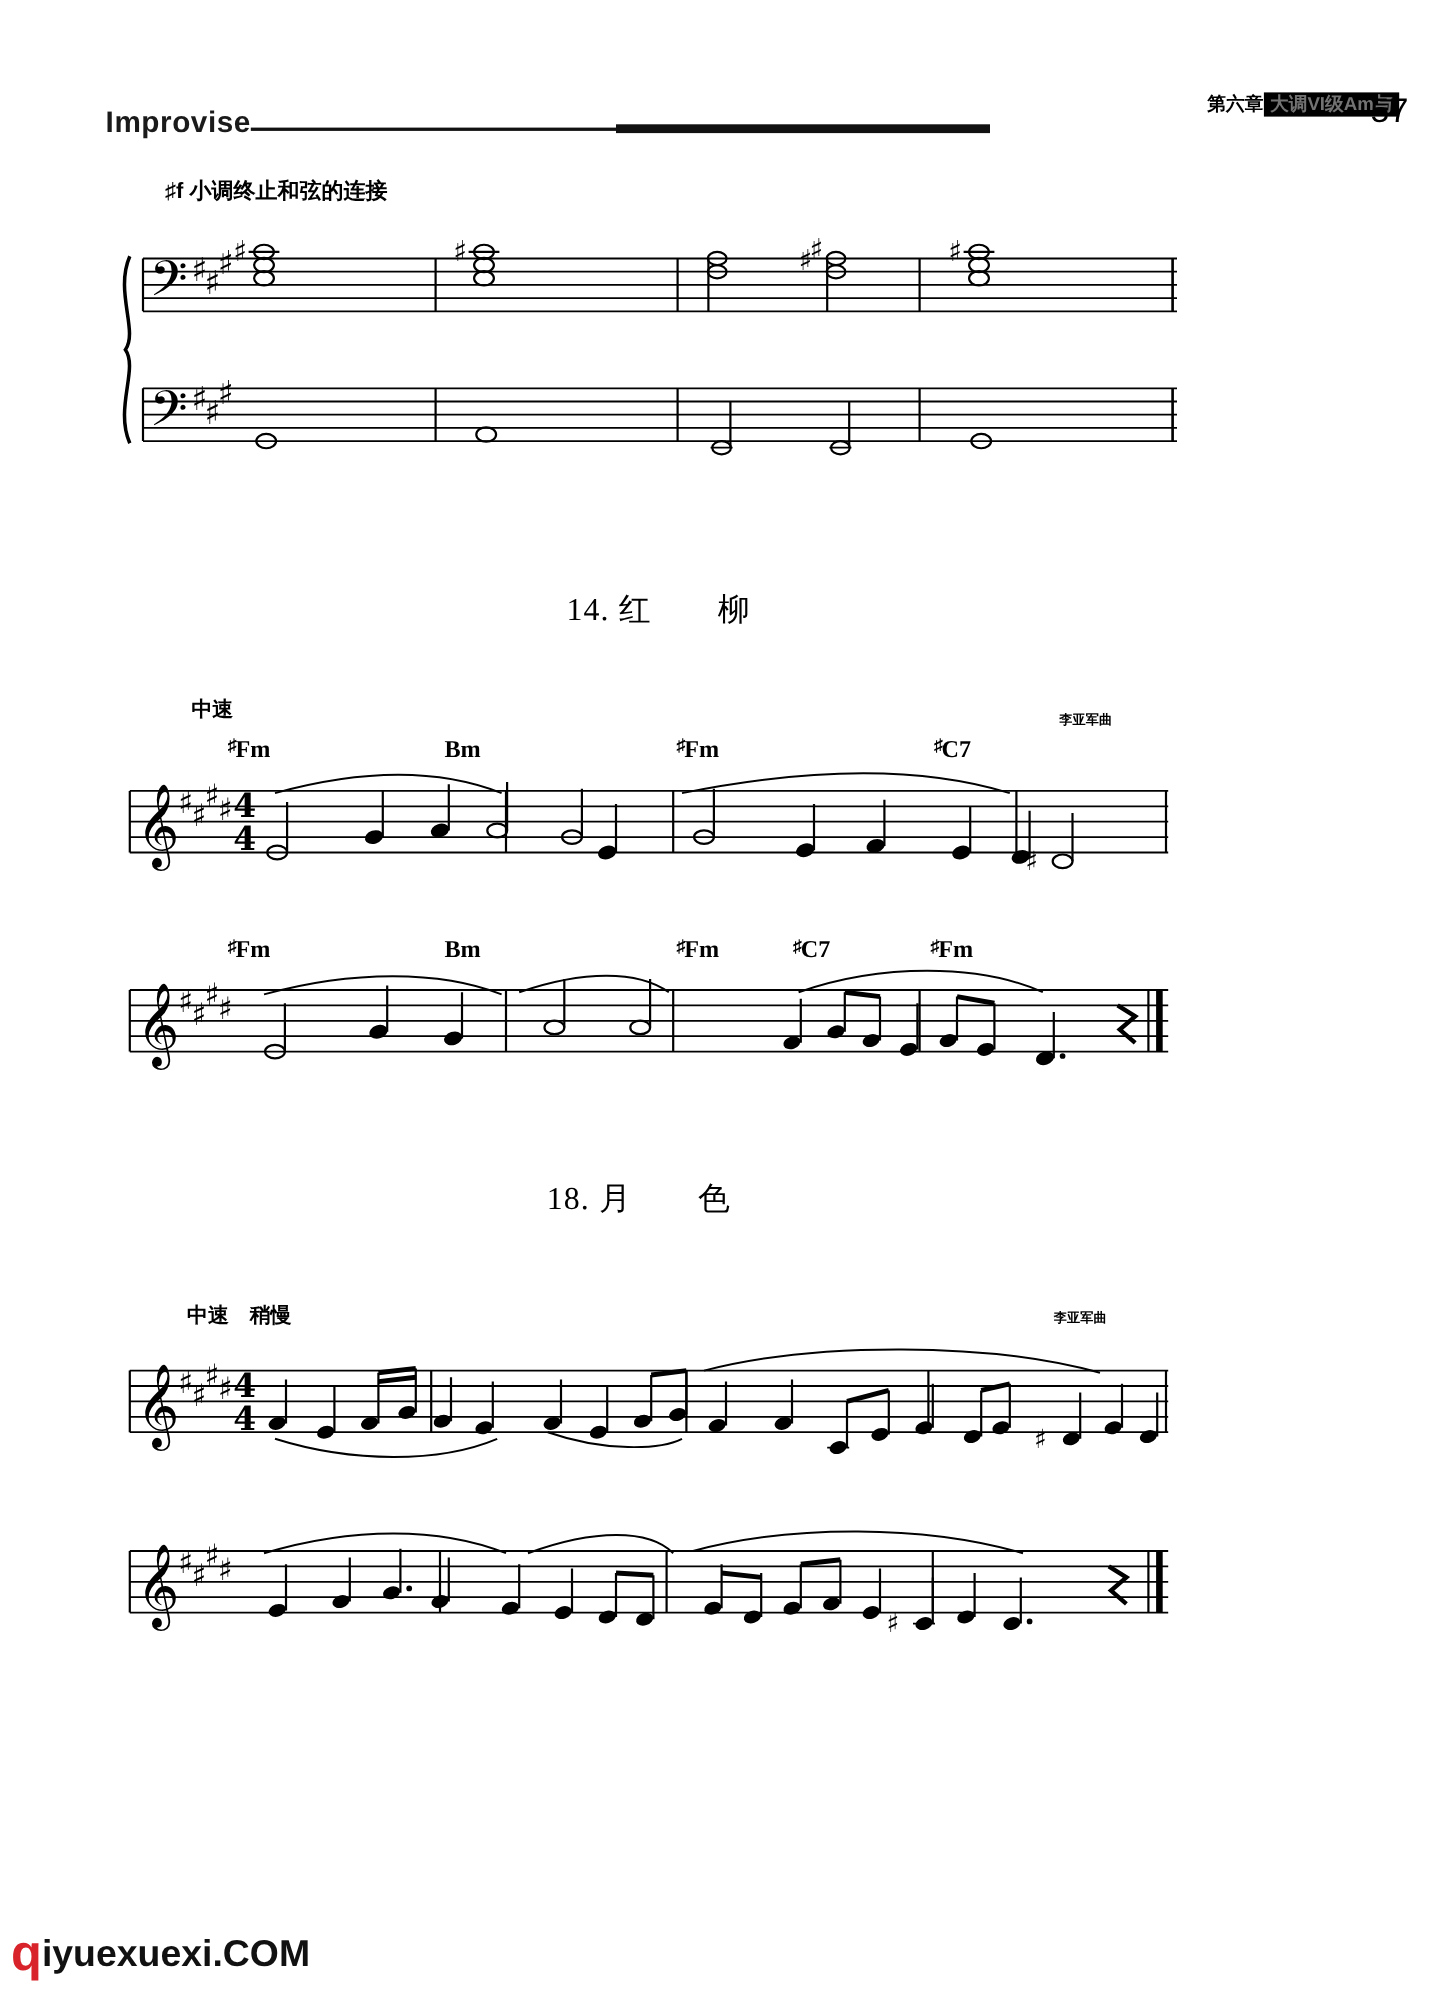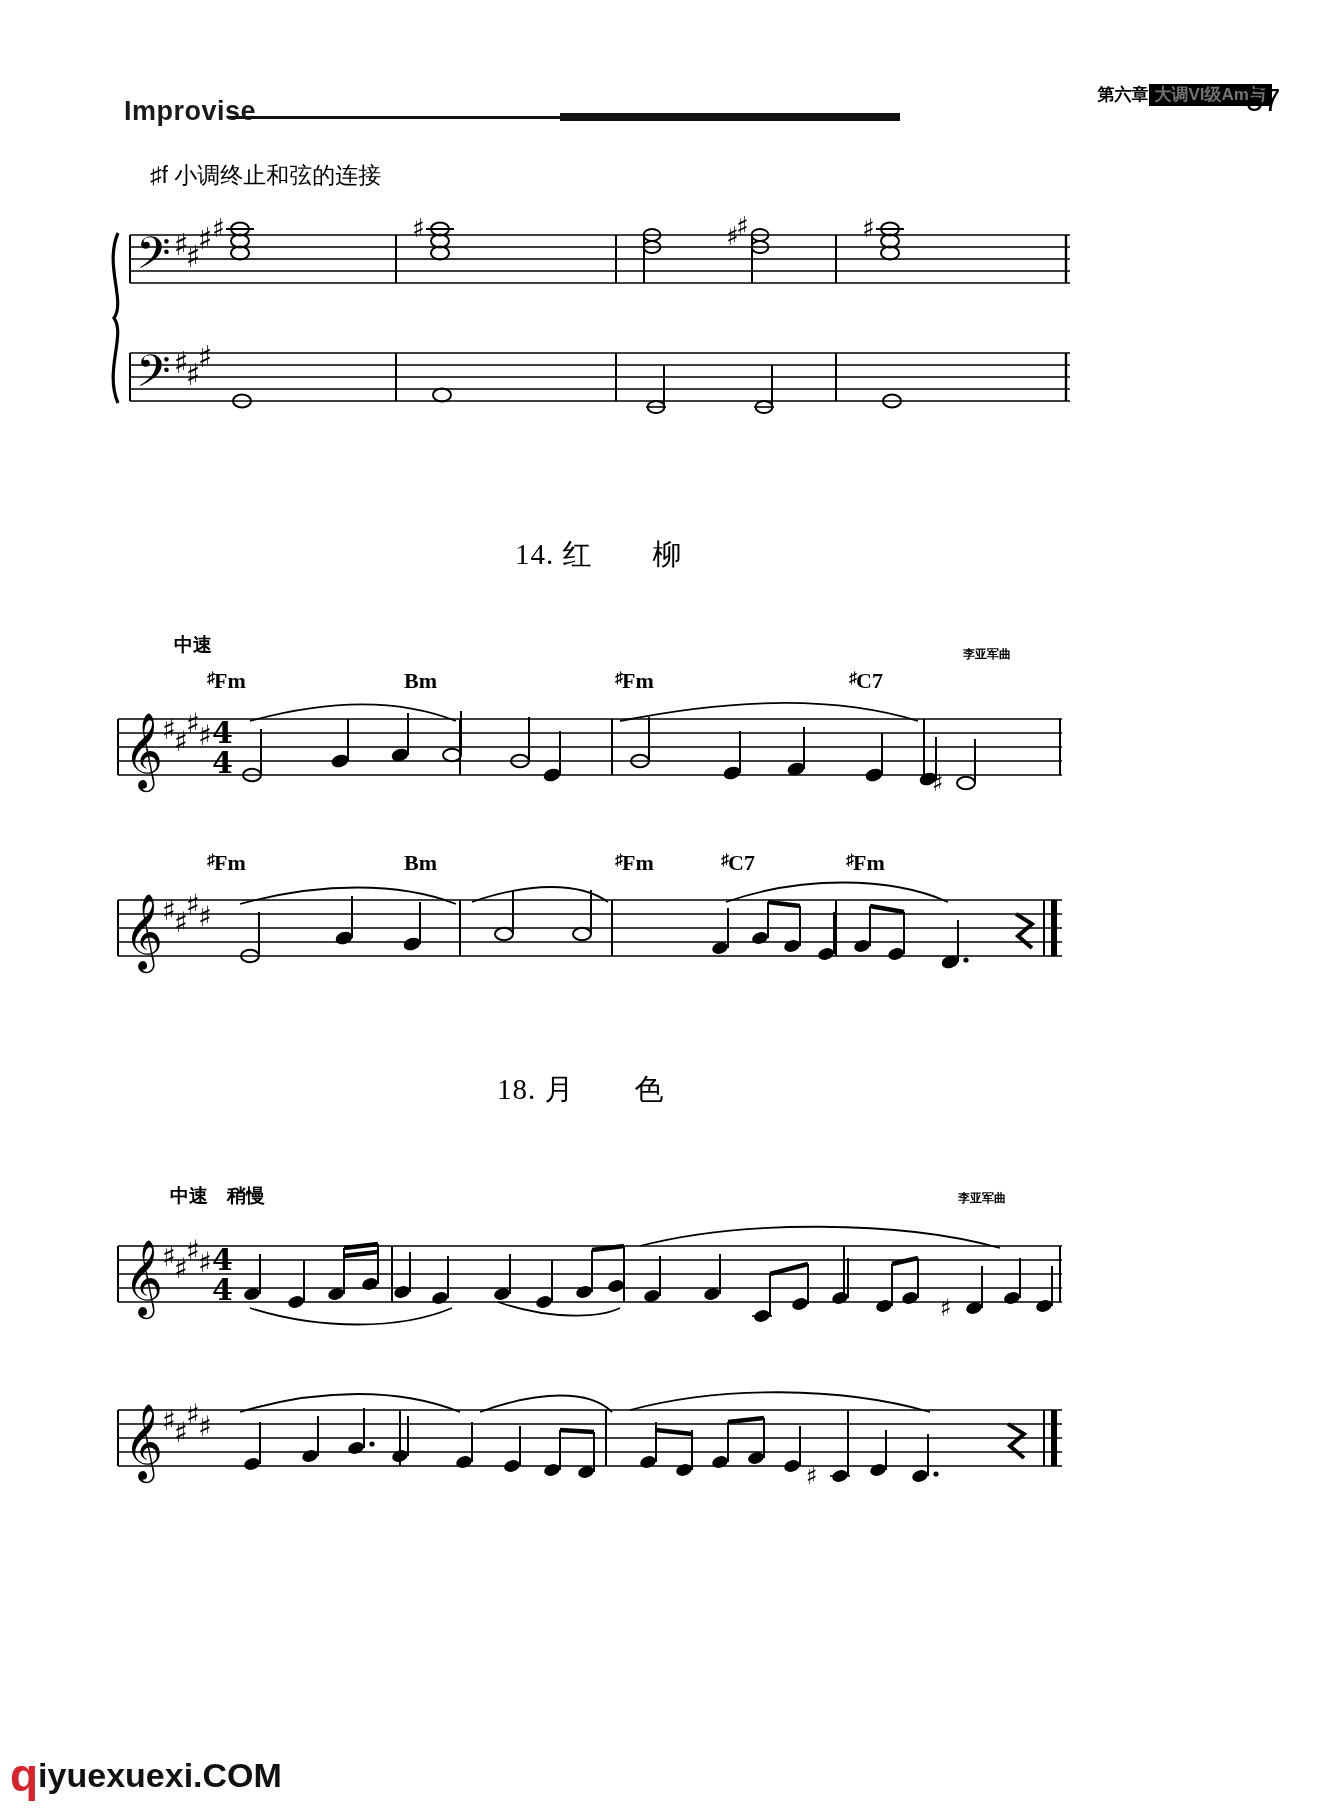--- a/index.html
+++ b/index.html
@@ -18,21 +18,21 @@
 
   
   #page-header {
     position: absolute;
     left: 0; top: 0;
     width: 1322px;
     height: 160px;
   }
   #header-title {
     position: absolute;
-    left: 124px;
+    left: 96px;
     top: 96px;
     font-size: 27px;
     font-weight: 600;
     letter-spacing: 0.5px;
     color: #1a1a1a;
   }
   #header-rule {
     position: absolute;
     left: 228px;
     top: 116px;
@@ -70,22 +70,22 @@
     position: absolute;
     left: 1246px;
     top: 83px;
     font-size: 31px;
     font-weight: 400;
   }
 
   
   .section-label {
     position: absolute;
-    font-size: 23px;
-    font-weight: normal;
+    font-size: 20px;
+    font-weight: bold;
     white-space: nowrap;
   }
   .song-title {
     position: absolute;
     font-size: 29px;
     font-weight: 500;
     letter-spacing: 1px;
     white-space: nowrap;
     font-family: "Liberation Serif", serif;
   }

